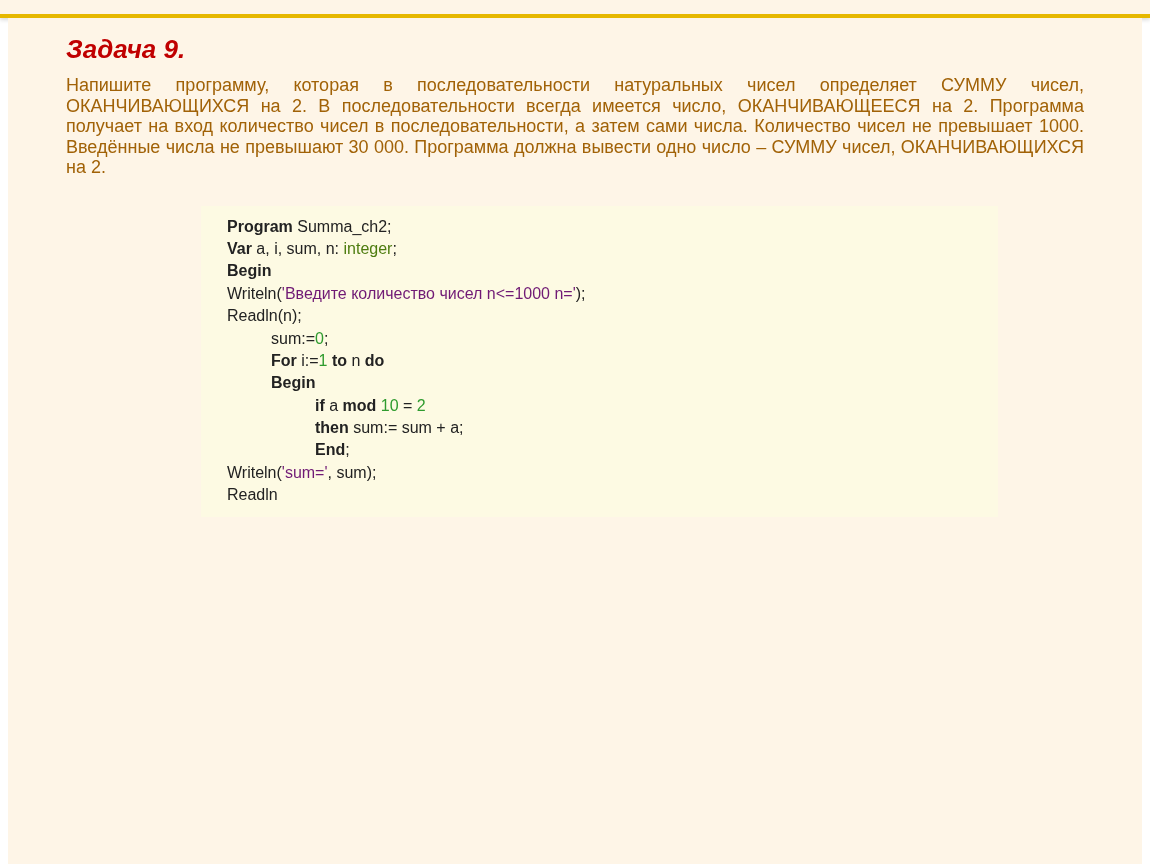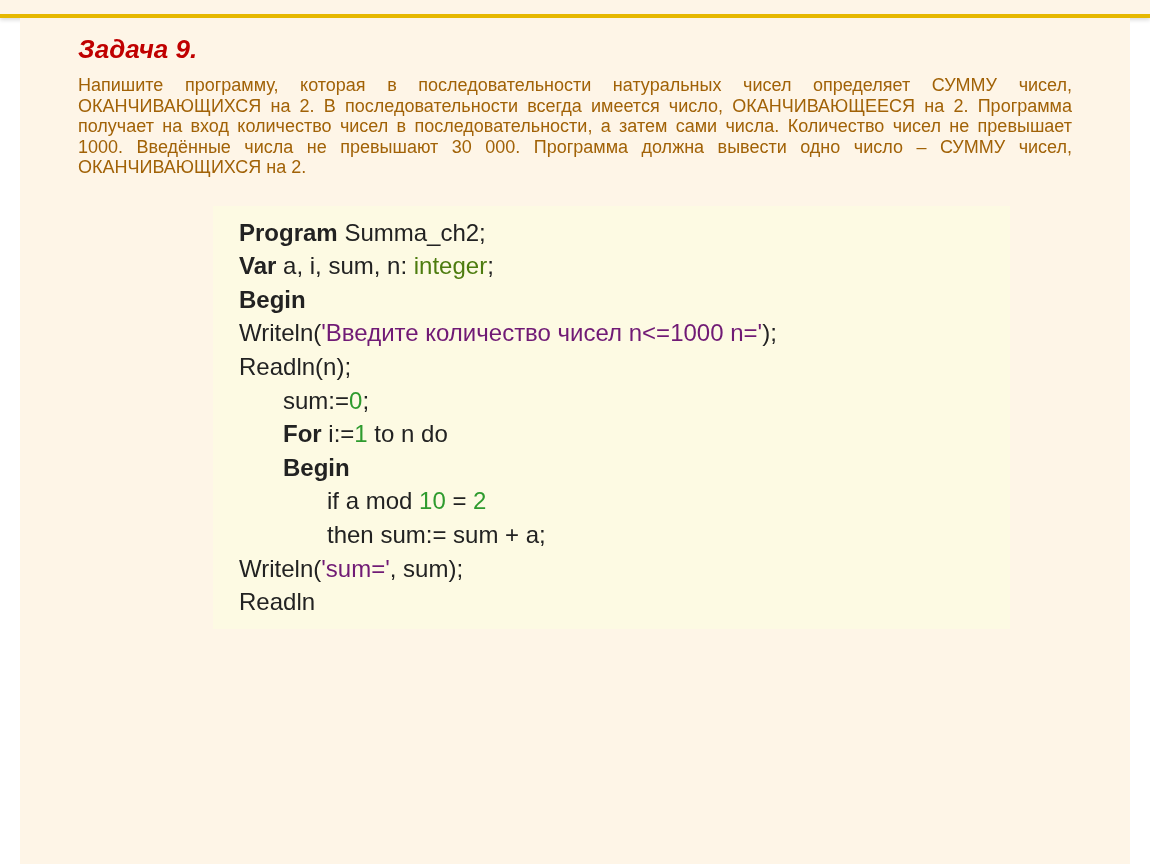--- a/index.html
+++ b/index.html
@@ -1,23 +1,23 @@
 <!DOCTYPE html>
 <html><head>
 <meta charset="utf-8">
 <style>
   html,body{margin:0;padding:0;width:1150px;height:864px;overflow:hidden;font-family:Arial,Helvetica,sans-serif;background:#fff}
   .top-strip{height:14px;background:#fef5e7;border-bottom:4px solid #e6b800;box-shadow:0 2px 4px rgba(0,0,0,.15)}
-  .page{background:#fef5e7;margin:0 20px;height:846px;padding:16px 58px 0 58px;box-sizing:border-box}
+  .page{background:#fef5e7;margin:0 8px;height:846px;padding:16px 58px 0 58px;box-sizing:border-box}
   .task-title{color:#c00000;font-style:italic;font-weight:bold;font-size:26px;margin:0 0 10px 0}
   .task-text{color:#a16207;font-size:18px;text-align:justify;line-height:1.14;margin:0 0 28px 0}
-  .code-box{background:#fdfae3;width:745px;margin-left:135px;padding:10px 26px;font-family:Arial,Helvetica,sans-serif;font-size:24px;color:#222;line-height:1.4}
+  .code-box{background:#fdfae3;width:745px;margin-left:135px;padding:10px 26px;font-family:Arial,Helvetica,sans-serif;font-size:16px;color:#222;line-height:1.4}
   .code-box div{white-space:pre}
   .kw{font-weight:bold;text-transform:capitalize}
-  .kwi{font-weight:normal}
+  .kwi{font-weight:bold}
   .ty{color:#4d7c0f}
   .st{color:#701a75}
   .nm{color:#2e9b2e}
   .ind1{padding-left:44px;display:inline-block}
   .ind2{padding-left:88px;display:inline-block}
 </style>
 </head>
 <body>
 
 <div class="top-strip"></div>
@@ -29,16 +29,17 @@
     <div><span class="kw">Program </span><span>Summa_ch2;</span></div>
     <div><span class="kw">Var </span><span>a, i, sum, n: </span><span class="ty">integer</span><span>;</span></div>
     <div><span class="kw">Begin</span></div>
     <div><span>Writeln(</span><span class="st">'Введите количество чисел n&lt;=1000 n='</span><span>);</span></div>
     <div><span>Readln(n);</span></div>
     <div><span class="ind1"><span>sum:=</span><span class="nm">0</span><span>;</span></span></div>
     <div><span class="ind1"><span class="kw">For </span><span>i:=</span><span class="nm">1</span><span class="kwi"> to </span><span>n </span><span class="kwi">do</span></span></div>
     <div><span class="ind1"><span class="kw">Begin</span></span></div>
     <div><span class="ind2"><span class="kwi">if </span><span>a </span><span class="kwi">mod </span><span class="nm">10</span><span> = </span><span class="nm">2</span></span></div>
     <div><span class="ind2"><span class="kwi">then </span><span>sum:= sum + a;</span></span></div>
+    <div><span class="ind2"><span class="kw">End</span><span>;</span></span></div>
     <div><span>Writeln(</span><span class="st">'sum='</span><span>, sum);</span></div>
     <div><span>Readln</span></div>
   </div>
 </div>
 
 </body></html>

